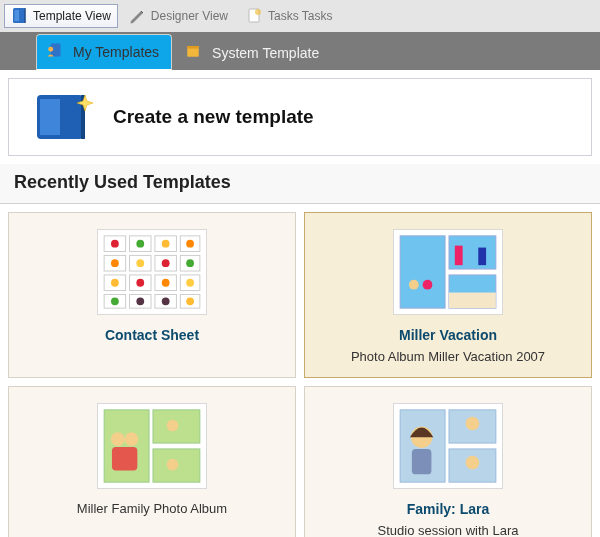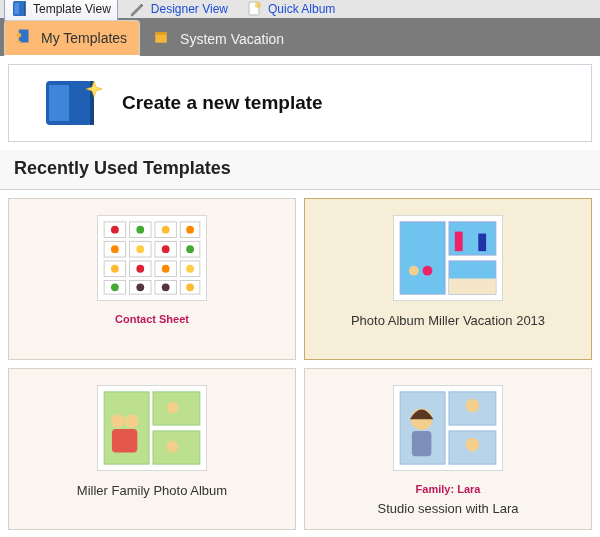--- a/index.html
+++ b/index.html
@@ -8,42 +8,42 @@
     font-size: 13px;
     color: #333;
     width: 600px;
     height: 537px;
     overflow: hidden;
     background: #fff;
   }
 
   
   .top-toolbar {
-    height: 18px;
+    height: 32px;
     background: #e5e5e5;
     display: flex;
     align-items: center;
     padding: 2px 4px;
     gap: 4px;
   }
   .tool-btn {
     display: inline-flex;
     align-items: center;
     gap: 4px;
     padding: 2px 6px;
     border: 1px solid transparent;
     cursor: pointer;
     font-size: 12px;
   }
   .tool-btn.active {
     border: 1px solid #9aa7c3;
     background: linear-gradient(#fdfdfd,#f1f2f9);
     color: #222;
   }
-  .tool-btn.ghost { color: #1d4ed8; }
+  .tool-btn.ghost { color: #737373; }
   .tool-btn .lbl { white-space: nowrap; }
 
   
   .ico { width: 18px; height: 18px; display:inline-block; position:relative; }
   .ico svg { width:18px; height:18px; display:block; }
 
   
   .tab-bar {
     height: 38px;
     background: #7b7b7b;
@@ -57,33 +57,34 @@
     gap:6px;
     padding:6px 12px 6px 8px;
     margin-right:4px;
     font-size:14px;
     color:#f2f2f2;
     cursor:pointer;
     border-radius: 4px 4px 0 0;
     position:relative;
   }
   .tab.active {
-    background:#fdba74;
+    background:#0ea5e9;
     color:#333;
     border:1px solid #d0d0d0;
     border-bottom:1px solid #fff;
+    margin-left:32px;
   }
   .tab .ico { width:22px; height:22px; }
 
   
   .banner {
     border:1px solid #cfd2da;
     background:#fff;
     margin:8px;
-    padding:10px 31px;
+    padding:10px 22px;
     display:flex;
     align-items:center;
     gap:18px;
     cursor:pointer;
   }
   .banner .big-icon { width:64px; height:56px; position:relative; }
   .banner .big-icon svg { width:64px; height:56px; display:block; }
   .banner .title {
     font-size:19px;
     font-weight:bold;
@@ -125,23 +126,23 @@
     margin:0 auto 12px auto;
     background:#fff;
     border:1px solid #d9d9d9;
     display:flex;
     align-items:center;
     justify-content:center;
     overflow:hidden;
   }
   .card .thumb svg { width:100%; height:100%; }
   .card .name {
-    font-size:11px;
+    font-size:14px;
     font-weight:bold;
-    color:#be185d;
+    color:#0c4a6e;
     margin-bottom:6px;
   }
   .card .desc {
     font-size:13px;
     color:#333;
     min-height:16px;
   }
 
 </style>
 </head>
@@ -170,21 +171,21 @@
     <span class="lbl">Designer View</span>
   </div>
 
   <div class="tool-btn ghost">
     <span class="ico">
       <svg viewBox="0 0 18 18">
         <rect x="3" y="2" width="10" height="13" rx="1" fill="#fff" stroke="#bbb"></rect>
         <circle cx="12" cy="5" r="3" fill="#f2c044" opacity="0.7"></circle>
       </svg>
     </span>
-    <span class="lbl">Quick Album</span>
+    <span class="lbl">Tasks Tasks</span>
   </div>
 </div>
 
 <div class="tab-bar">
   <div class="tab active">
     <span class="ico">
       <svg viewBox="0 0 22 22">
         <rect x="7" y="3" width="12" height="16" rx="1.5" fill="#2f73c8"></rect>
         <circle cx="7" cy="10" r="3" fill="#f3b04a"></circle>
         <path d="M3 19 q4 -5 8 0" fill="#f3b04a"></path>
@@ -192,21 +193,21 @@
     </span>
     <span>My Templates</span>
   </div>
   <div class="tab">
     <span class="ico">
       <svg viewBox="0 0 22 22">
         <rect x="4" y="5" width="14" height="13" rx="1" fill="#f2b63a"></rect>
         <rect x="4" y="5" width="14" height="3" fill="#e09b1e"></rect>
       </svg>
     </span>
-    <span>System Vacation</span>
+    <span>System Template</span>
   </div>
 </div>
 
 <div class="banner">
   <span class="big-icon">
     <svg viewBox="0 0 64 56">
       <rect x="6" y="6" width="46" height="44" rx="4" fill="#1f60b5"></rect>
       <rect x="9" y="10" width="20" height="36" fill="#3f86db"></rect>
       <path d="M52 6 v44" stroke="#154684" stroke-width="4"></path>
       <g transform="translate(46,6)">
@@ -276,21 +277,22 @@
         <rect x="56" y="6" width="48" height="34" fill="#6fc3ef" stroke="#9ad"></rect>
         <rect x="56" y="46" width="48" height="34" fill="#6fc3ef" stroke="#9ad"></rect>
 
         <rect x="56" y="64" width="48" height="16" fill="#f4e6c7"></rect>
         <circle cx="20" cy="56" r="5" fill="#f4cf8c"></circle>
         <circle cx="34" cy="56" r="5" fill="#e26"></circle>
         <rect x="62" y="16" width="8" height="20" fill="#e26"></rect>
         <rect x="86" y="18" width="8" height="18" fill="#23a"></rect>
       </svg>
     </div>
-    <div class="desc">Photo Album Miller Vacation 2013</div>
+    <div class="name">Miller Vacation</div>
+    <div class="desc">Photo Album Miller Vacation 2007</div>
   </div>
 
   <div class="card">
     <div class="thumb">
       <svg viewBox="0 0 110 86">
         <rect width="110" height="86" fill="#fff"></rect>
         <rect x="6" y="6" width="46" height="74" fill="#bce08d" stroke="#9c8"></rect>
         <rect x="56" y="6" width="48" height="34" fill="#bce08d" stroke="#9c8"></rect>
         <rect x="56" y="46" width="48" height="34" fill="#bce08d" stroke="#9c8"></rect>
 

